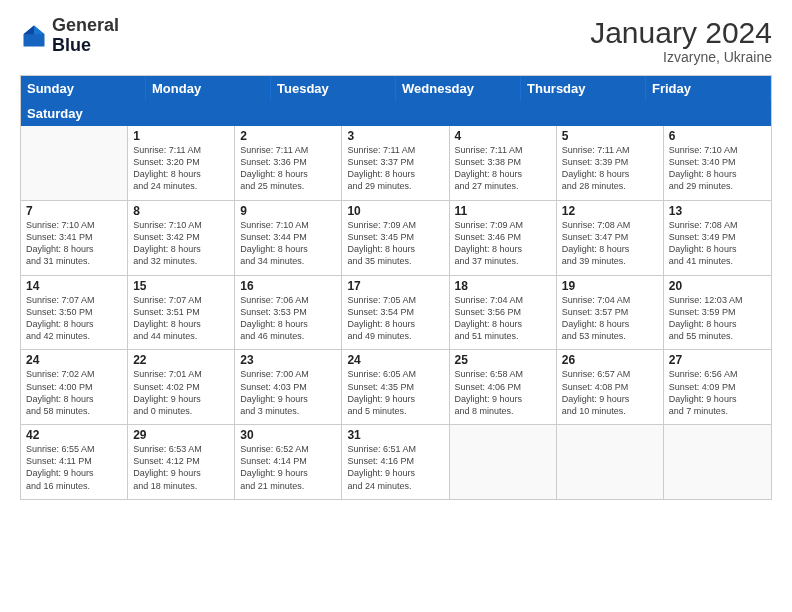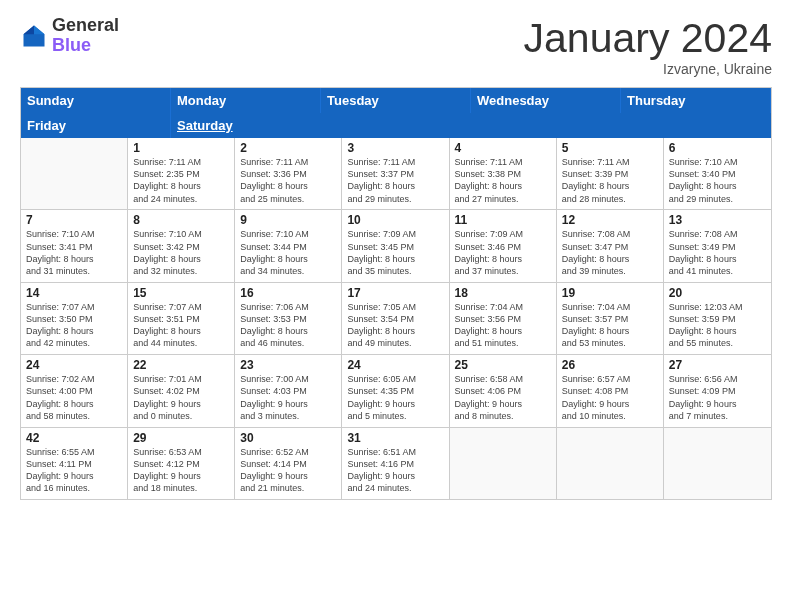--- a/index.html
+++ b/index.html
@@ -27,57 +27,57 @@
       display: flex;
       align-items: center;
       gap: 4px;
     }
     .logo-text {
       font-size: 18px;
       font-weight: bold;
       line-height: 1.1;
     }
     .logo-general { color: #333; }
-    .logo-blue { color: #8b5cf6; }
+    .logo-blue { color: #0f172a; }
     .logo-icon {
       width: 28px;
       height: 28px;
     }
     .title-block {
       text-align: right;
     }
     .month-title {
-      font-size: 41px;
+      font-size: 30px;
       font-weight: 300;
       color: #333;
       line-height: 1.1;
     }
     .subtitle {
       font-size: 14px;
       color: #555;
     }
     .calendar {
       flex: 1;
       display: flex;
       flex-direction: column;
       border: 1px solid #ccc;
     }
     .cal-header {
       display: grid;
-      grid-template-columns: repeat(5, 1fr);
+      grid-template-columns: repeat(6, 1fr);
       background: #1565c0;
     }
     .cal-header-cell {
       color: #fff;
       font-size: 13px;
       font-weight: bold;
       padding: 5px 6px;
       border-right: 1px solid #1a6fd4;
     }
-    .cal-header-cell:last-child { border-right: none; text-decoration: underline; }
+    .cal-header-cell:last-child { border-right: none; }
     .cal-body {
       flex: 1;
       display: flex;
       flex-direction: column;
     }
     .cal-row {
       display: grid;
       grid-template-columns: repeat(7, 1fr);
       flex: 1;
       border-bottom: 1px solid #ccc;
@@ -136,21 +136,21 @@
         <div class="cal-header-cell">Thursday</div>
         <div class="cal-header-cell">Friday</div>
         <div class="cal-header-cell">Saturday</div>
       </div>
     <div class="cal-body">
     <div class="cal-row">
           <div class="cal-cell empty"></div>
           <div class="cal-cell">
             <div class="day-num">1</div>
             <div class="cell-line">Sunrise: 7:11 AM</div>
-            <div class="cell-line">Sunset: 2:35 PM</div>
+            <div class="cell-line">Sunset: 3:20 PM</div>
             <div class="cell-line">Daylight: 8 hours</div>
             <div class="cell-line">and 24 minutes.</div>
           </div>
           <div class="cal-cell">
             <div class="day-num">2</div>
             <div class="cell-line">Sunrise: 7:11 AM</div>
             <div class="cell-line">Sunset: 3:36 PM</div>
             <div class="cell-line">Daylight: 8 hours</div>
             <div class="cell-line">and 25 minutes.</div>
           </div>

